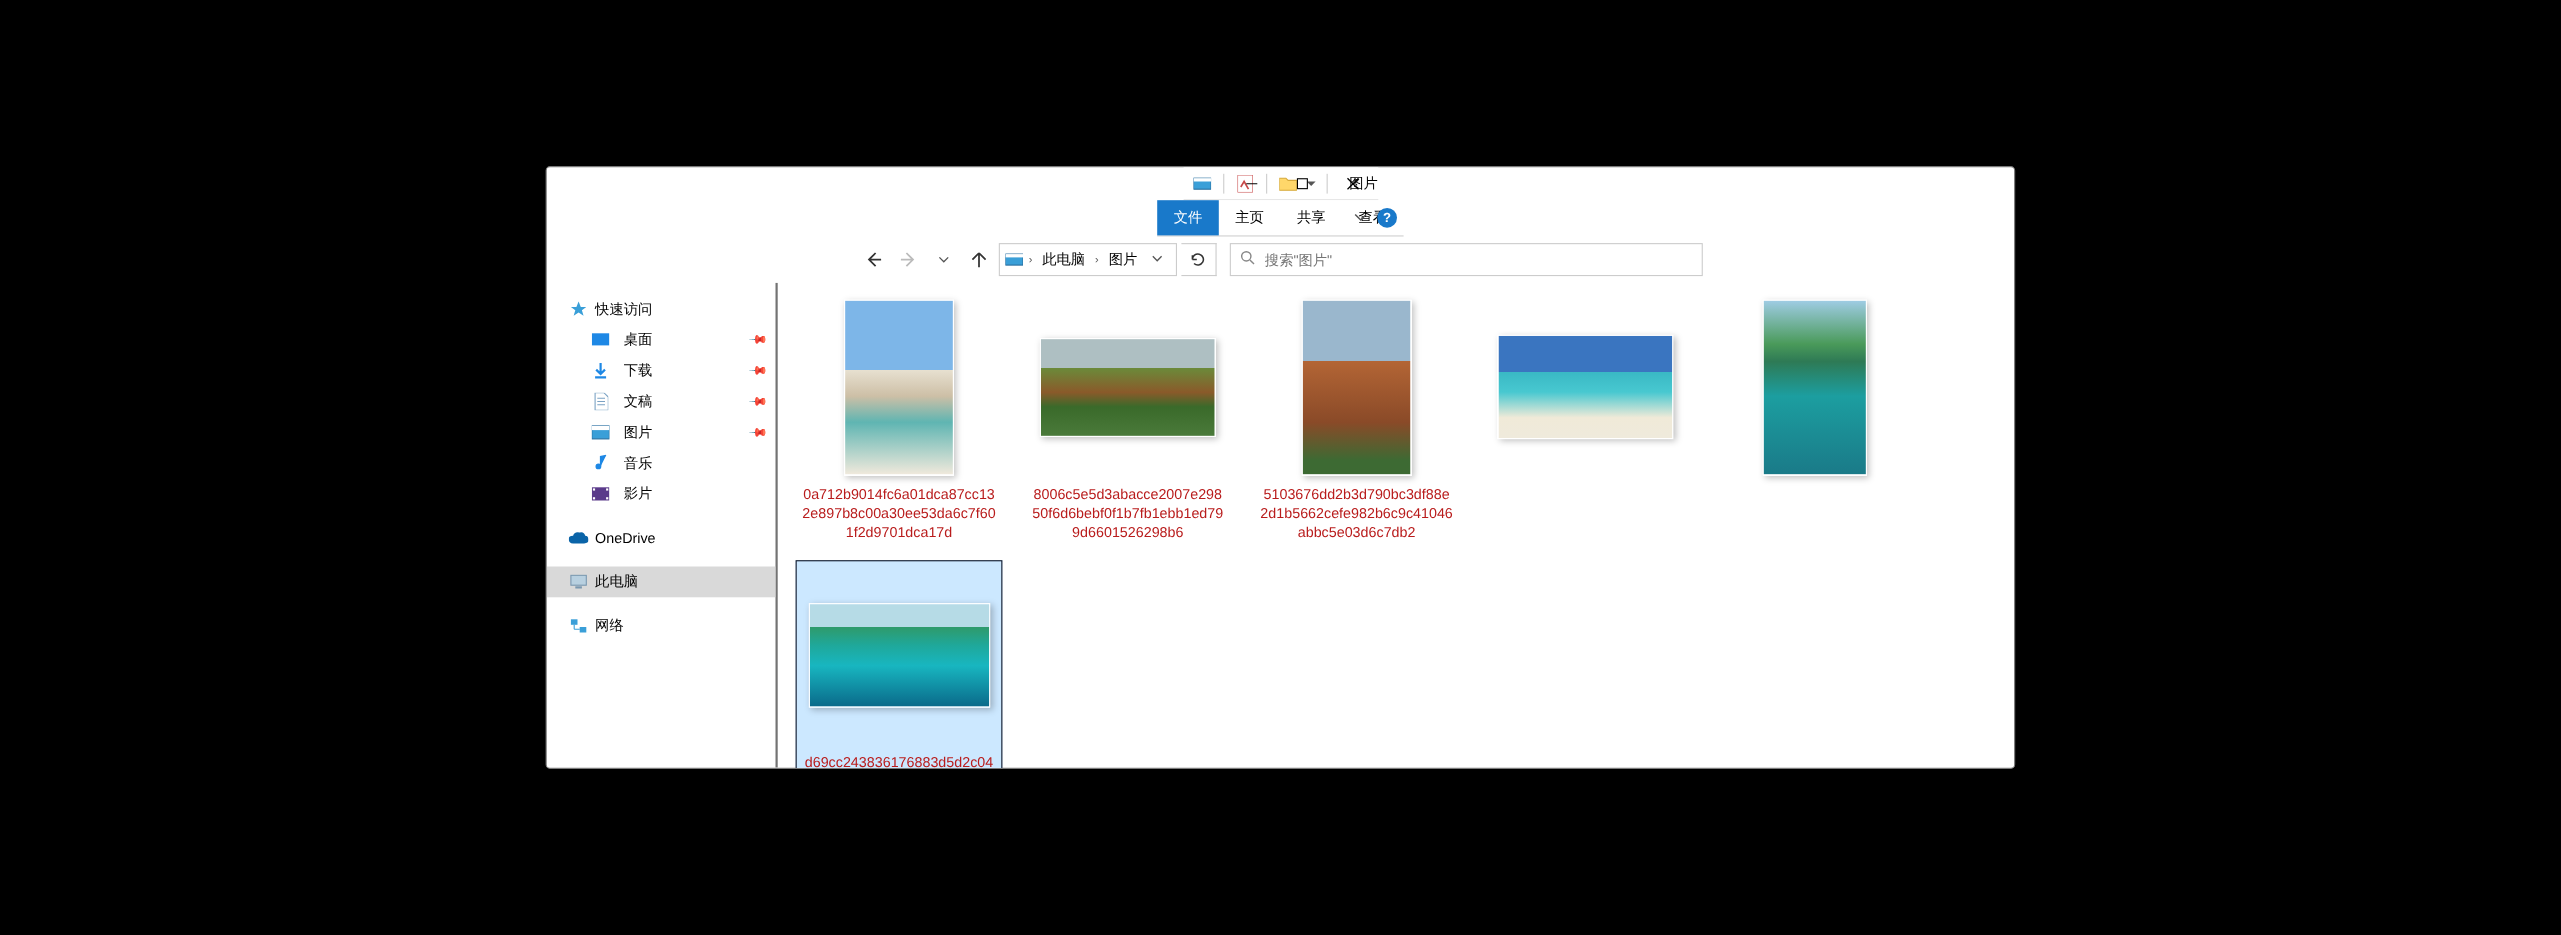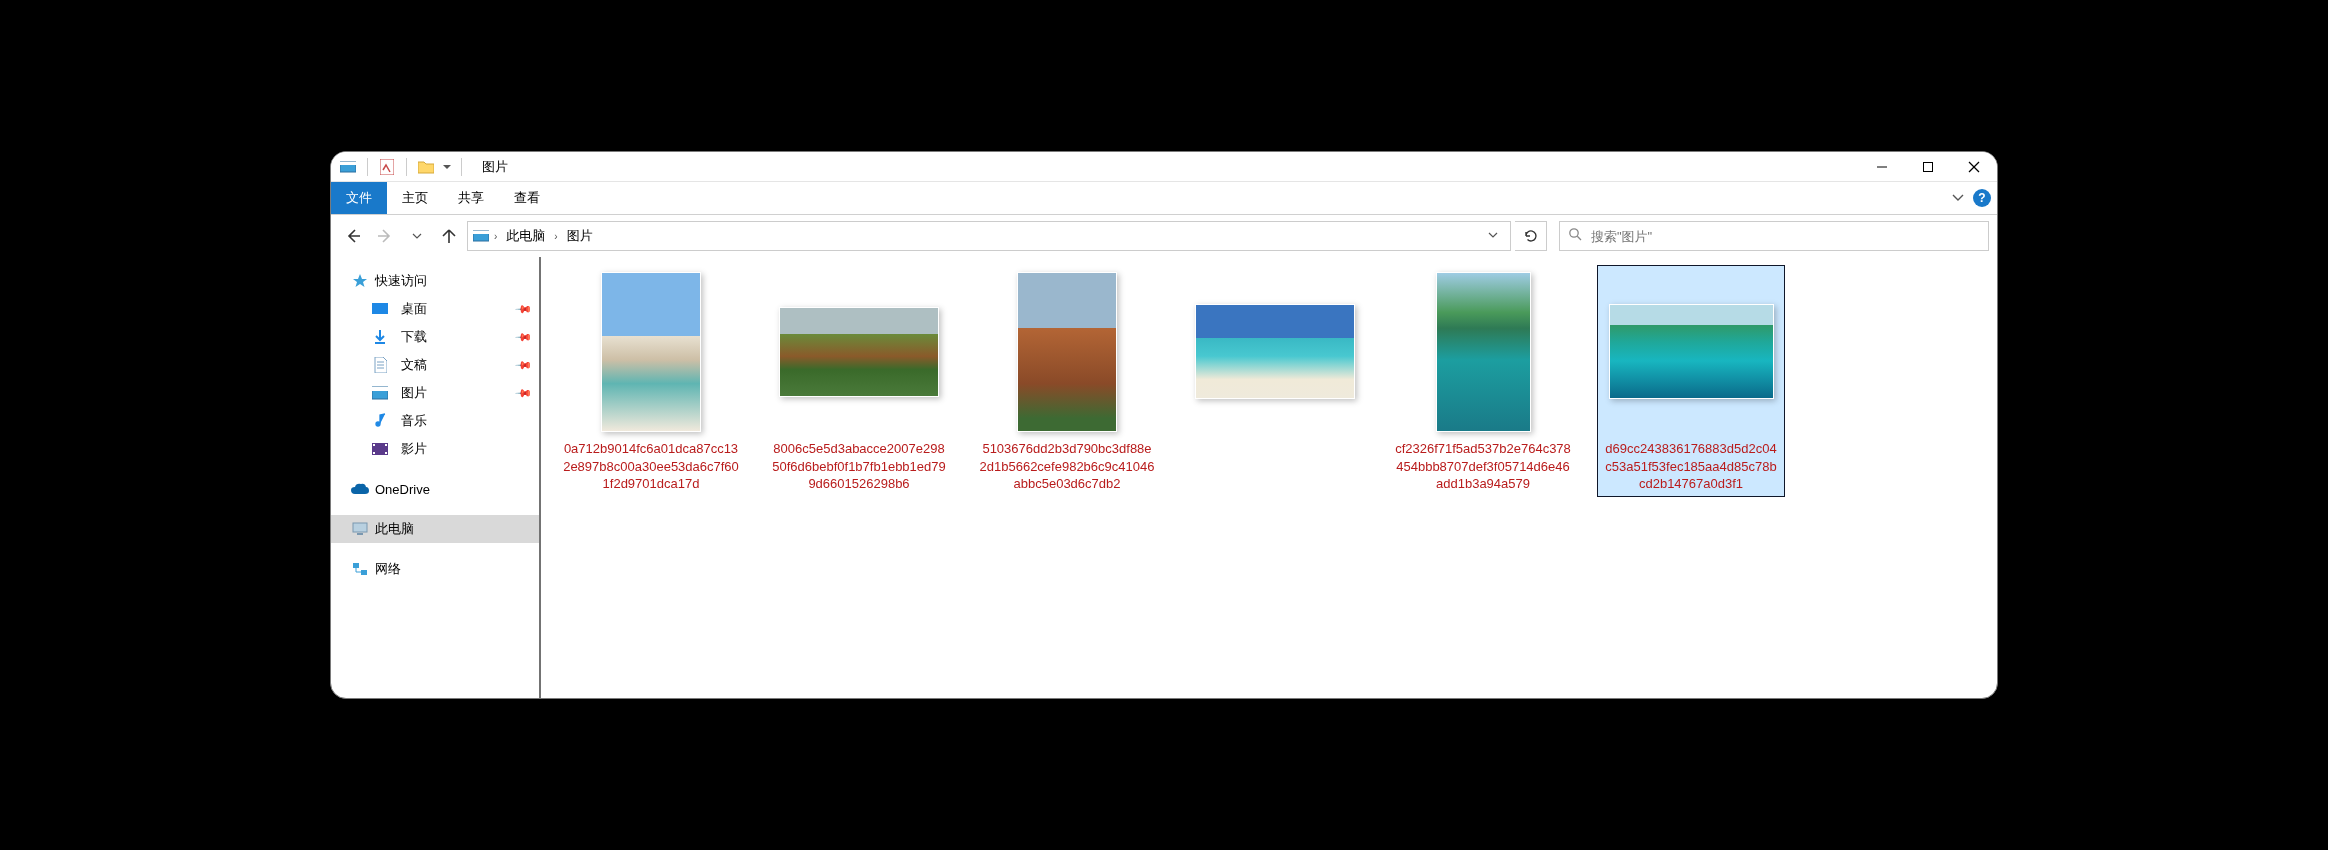--- a/index.html
+++ b/index.html
@@ -7,28 +7,29 @@
     font-family: "Microsoft YaHei", "Segoe UI", sans-serif;
     font-size: 12px;
     background: #000;
     display: flex;
     align-items: center;
     justify-content: center;
     width: 2328px;
     height: 850px;
   }
   .window {
-    width: 1668px;
+    width: 1336px;
     height: 548px;
     background: #fff;
     border: 1px solid #7a7a7a;
-    border-radius: 16px;
+    border-radius: 4px;
     display: flex;
     flex-direction: column;
     overflow: hidden;
+    align-items: center;
   }
   
   .titlebar {
     height: 30px;
     display: flex;
     align-items: center;
     background: #fff;
     border-bottom: 1px solid #e5e5e5;
     position: relative;
   }
@@ -464,21 +465,20 @@
       </div>
       <div class="file-item">
         <div class="thumb-wrap">
             <div class="thumb t3"></div>
           </div>
       </div>
       <div class="file-item">
         <div class="thumb-wrap">
             <div class="thumb t4"></div>
           </div>
-        <div class="file-name">cf2326f71f5ad537b2e764c378454bbb8707def3f05714d6e46add1b3a94a579</div>
       </div>
       <div class="file-item selected">
         <div class="thumb-wrap">
             <div class="thumb t5"></div>
           </div>
         <div class="file-name">d69cc243836176883d5d2c04c53a51f53fec185aa4d85c78bcd2b14767a0d3f1</div>
       </div>
     </div>
   </div>
 

